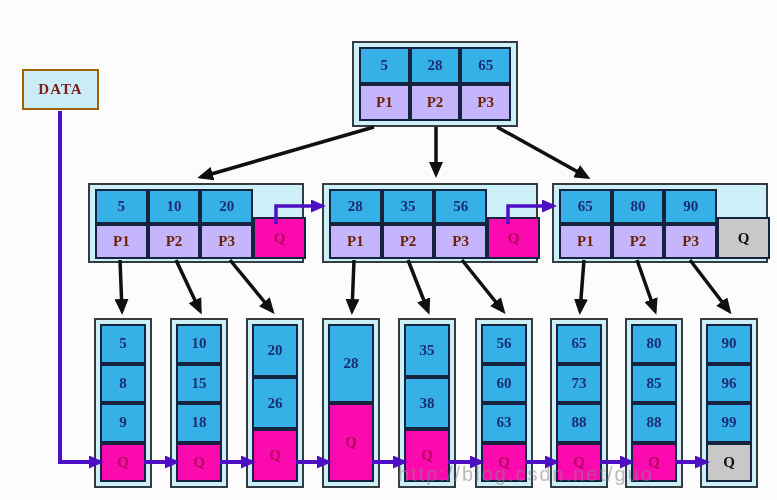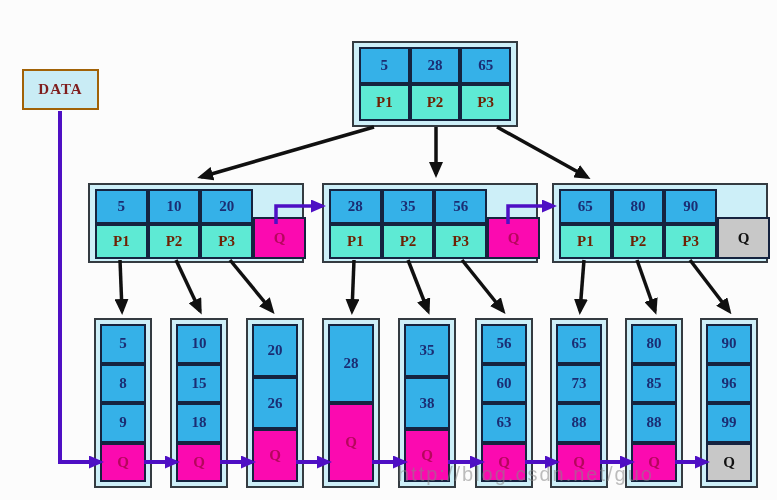--- a/index.html
+++ b/index.html
@@ -2,21 +2,21 @@
 <html><head>
 <meta charset="utf-8">
 <style>
   html,body{margin:0;padding:0;background:#fff;}
   .stage{position:relative;width:777px;height:500px;background:#fcfcfc;overflow:hidden;
          font-family:"Liberation Serif","DejaVu Serif",serif;}
   .node{position:absolute;background:#cdeff8;border:2px solid #343b41;box-sizing:border-box;}
   .cell{display:flex;align-items:center;justify-content:center;font-weight:bold;font-size:15px;
         border:2px solid #15233f;box-sizing:border-box;}
   .key{background:#35b1e8;color:#1b2d73;}
-  .ptr{background:#5eead4;color:#6d2104;text-align:right;}
+  .ptr{background:#c4b5fd;color:#6d2104;text-align:right;}
   .q-link{background:#fb0ab0;color:#b5075c;}
   .q-null{background:#c8c8c8;color:#121212;}
   
   .root-grid{position:absolute;left:5px;top:4px;right:5px;bottom:4px;display:grid;
              grid-template-columns:repeat(3,1fr);grid-template-rows:1fr 1fr;}
   
   .inode{width:216px;height:80px;}
   .itable{position:absolute;left:5px;top:4px;width:158px;height:70px;display:grid;
           grid-template-columns:repeat(3,1fr);grid-template-rows:1fr 1fr;}
   .iq{position:absolute;left:163px;top:32px;width:53px;height:42px;}

